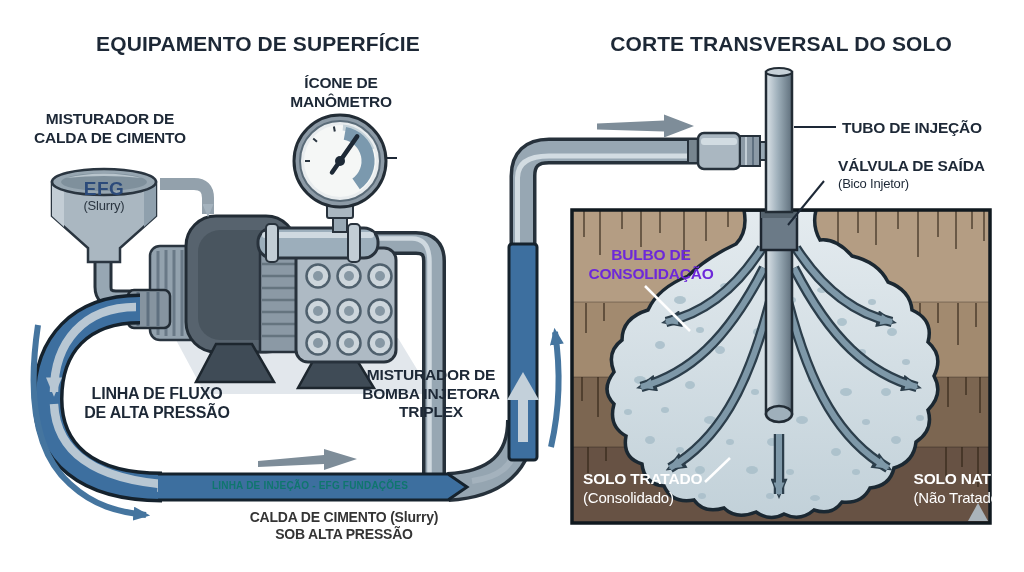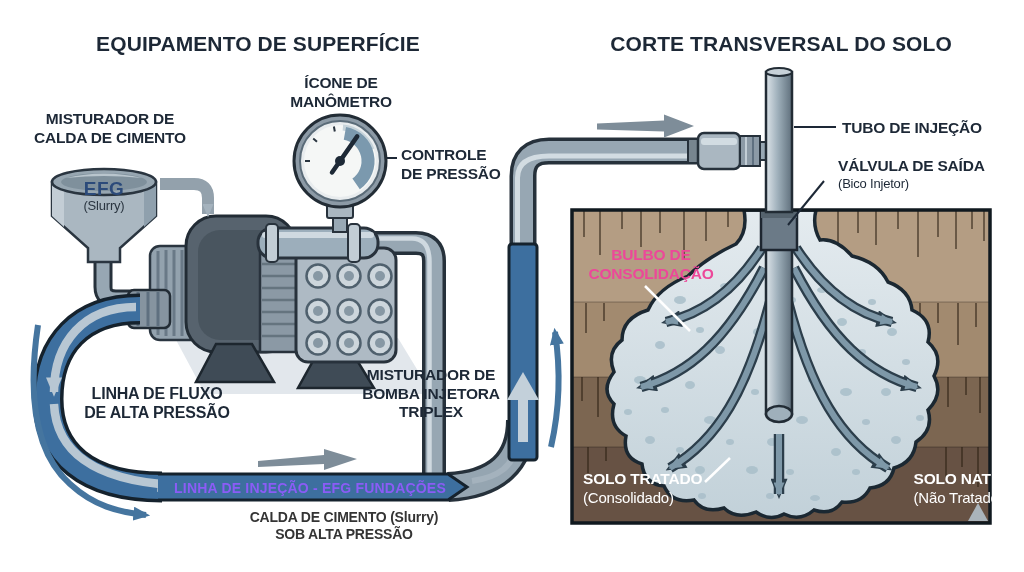--- a/index.html
+++ b/index.html
@@ -10,23 +10,23 @@
   html,body{margin:0;padding:0;background:#fff;}
   #stage{position:relative;width:1024px;height:572px;background:#ffffff;overflow:hidden;
          font-family:"Liberation Sans","DejaVu Sans",sans-serif;padding-left:42px;}
   #scene{position:absolute;left:0;top:0;z-index:1;}
   .lbl{position:absolute;z-index:2;font-weight:700;color:var(--c-text);
        line-height:1.2;white-space:nowrap;letter-spacing:-0.2px;}
   .ctr{transform:translateX(-50%);text-align:center;}
   .title{font-size:21px;letter-spacing:0.1px;}
   .sub{font-weight:400;}
   .white{color:#ffffff;}
-  .bandtxt{font-size:14px;color:#8b5cf6;letter-spacing:0.2px;}
+  .bandtxt{font-size:10px;color:#0f766e;letter-spacing:0.2px;}
   .note{color:#343434;font-size:14px;}
-  .brown{color:#ec4899;}
+  .brown{color:#6d28d9;}
 </style>
 </head>
 <body>
 
 <div id="stage">
 
 <svg id="scene" width="1024" height="572" viewBox="0 0 1024 572">
   <defs>
     <linearGradient id="gTube" x1="0" y1="0" x2="1" y2="0">
       <stop offset="0" stop-color="#dde4e9"></stop>
@@ -353,24 +353,20 @@
 </div>
 
 <div class="lbl ctr" style="left:110px;top:110px;font-size:15.5px">
   <div>MISTURADOR DE</div>
   <div>CALDA DE CIMENTO</div>
 </div>
 
 <div class="lbl ctr" style="left:104px;top:178px;font-size:19px;color:#2b4a7a;letter-spacing:0.5px">EFG</div>
 <div class="lbl ctr sub" style="left:104px;top:198px;font-size:13px;color:#2a3540">(Slurry)</div>
 
-<div class="lbl" style="left:401px;top:146px;font-size:15.5px">
-  <div>CONTROLE</div>
-  <div>DE PRESSÃO</div>
-</div>
 
 <div class="lbl ctr" style="left:157px;top:384px;font-size:16px">
   <div>LINHA DE FLUXO</div>
   <div>DE ALTA PRESSÃO</div>
 </div>
 
 <div class="lbl ctr" style="left:431px;top:366px;font-size:15.5px">
   <div>MISTURADOR DE</div>
   <div>BOMBA INJETORA</div>
   <div>TRIPLEX</div>

